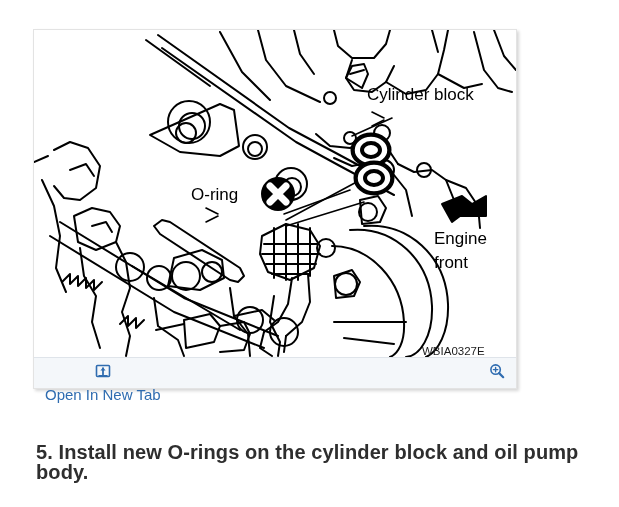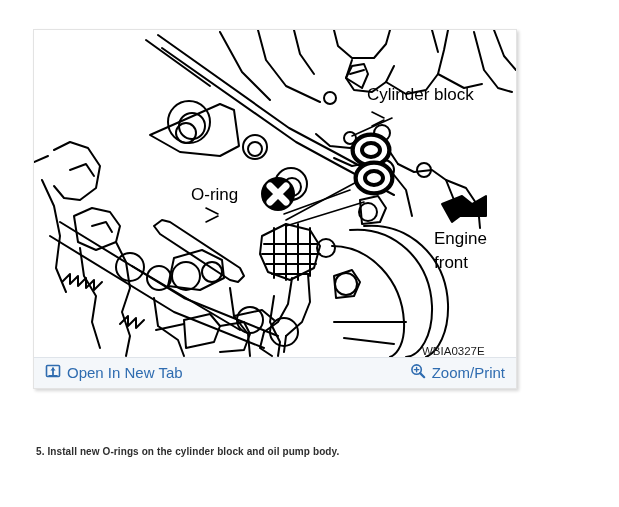--- a/index.html
+++ b/index.html
@@ -50,45 +50,47 @@
     width: 482px;
     height: 31px;
     background: #f4f7fa;
     border-top: 1px solid #dfe4ea;
     box-sizing: border-box;
   }
   .tool-link {
     position: absolute;
     top: 5px;
     display: flex;
+    align-items: center;
     gap: 6px;
     color: #2f6cb0;
     font-size: 15px;
     line-height: 20px;
     text-decoration: none;
     cursor: pointer;
     white-space: nowrap;
+    flex-direction: column;
   }
   #open-new-tab-link { left: 11px; }
   #zoom-print-link  { right: 11px; }
   .tool-icon {
     display: inline-block;
     width: 16px;
     height: 16px;
     flex: 0 0 16px;
   }
   .tool-label { display: inline-block; }
 
   
   #step-caption {
     position: absolute;
     left: 36px;
     top: 442px;
     width: 560px;
-    font-size: 10px;
+    font-size: 20px;
     font-weight: bold;
     color: #2e2e2e;
     line-height: 20px;
     letter-spacing: 0.1px;
   }
 
   
   .dlabel {
     font-family: "Liberation Sans", sans-serif;
     font-size: 17px;
@@ -260,19 +262,18 @@
     </a>
 
     <a id="zoom-print-link" class="tool-link" href="#">
       <span class="tool-icon">
         <svg width="16" height="16" viewBox="0 0 16 16" xmlns="http://www.w3.org/2000/svg">
           <circle cx="6.6" cy="6.6" r="4.7" fill="none" stroke="#2f6cb0" stroke-width="1.6"></circle>
           <path d="M6.6 4.4 L 6.6 8.8 M 4.4 6.6 L 8.8 6.6" stroke="#2f6cb0" stroke-width="1.4" stroke-linecap="round"></path>
           <path d="M10.1 10.1 L 14.2 14.2" stroke="#2f6cb0" stroke-width="2.2" stroke-linecap="round"></path>
         </svg>
       </span>
-      <span class="tool-label">Zoom/Print</span>
     </a>
 
   </div>
 </div>
 
 <div id="step-caption">5. Install new O-rings on the cylinder block and oil pump body.</div>
 
 </body></html>

